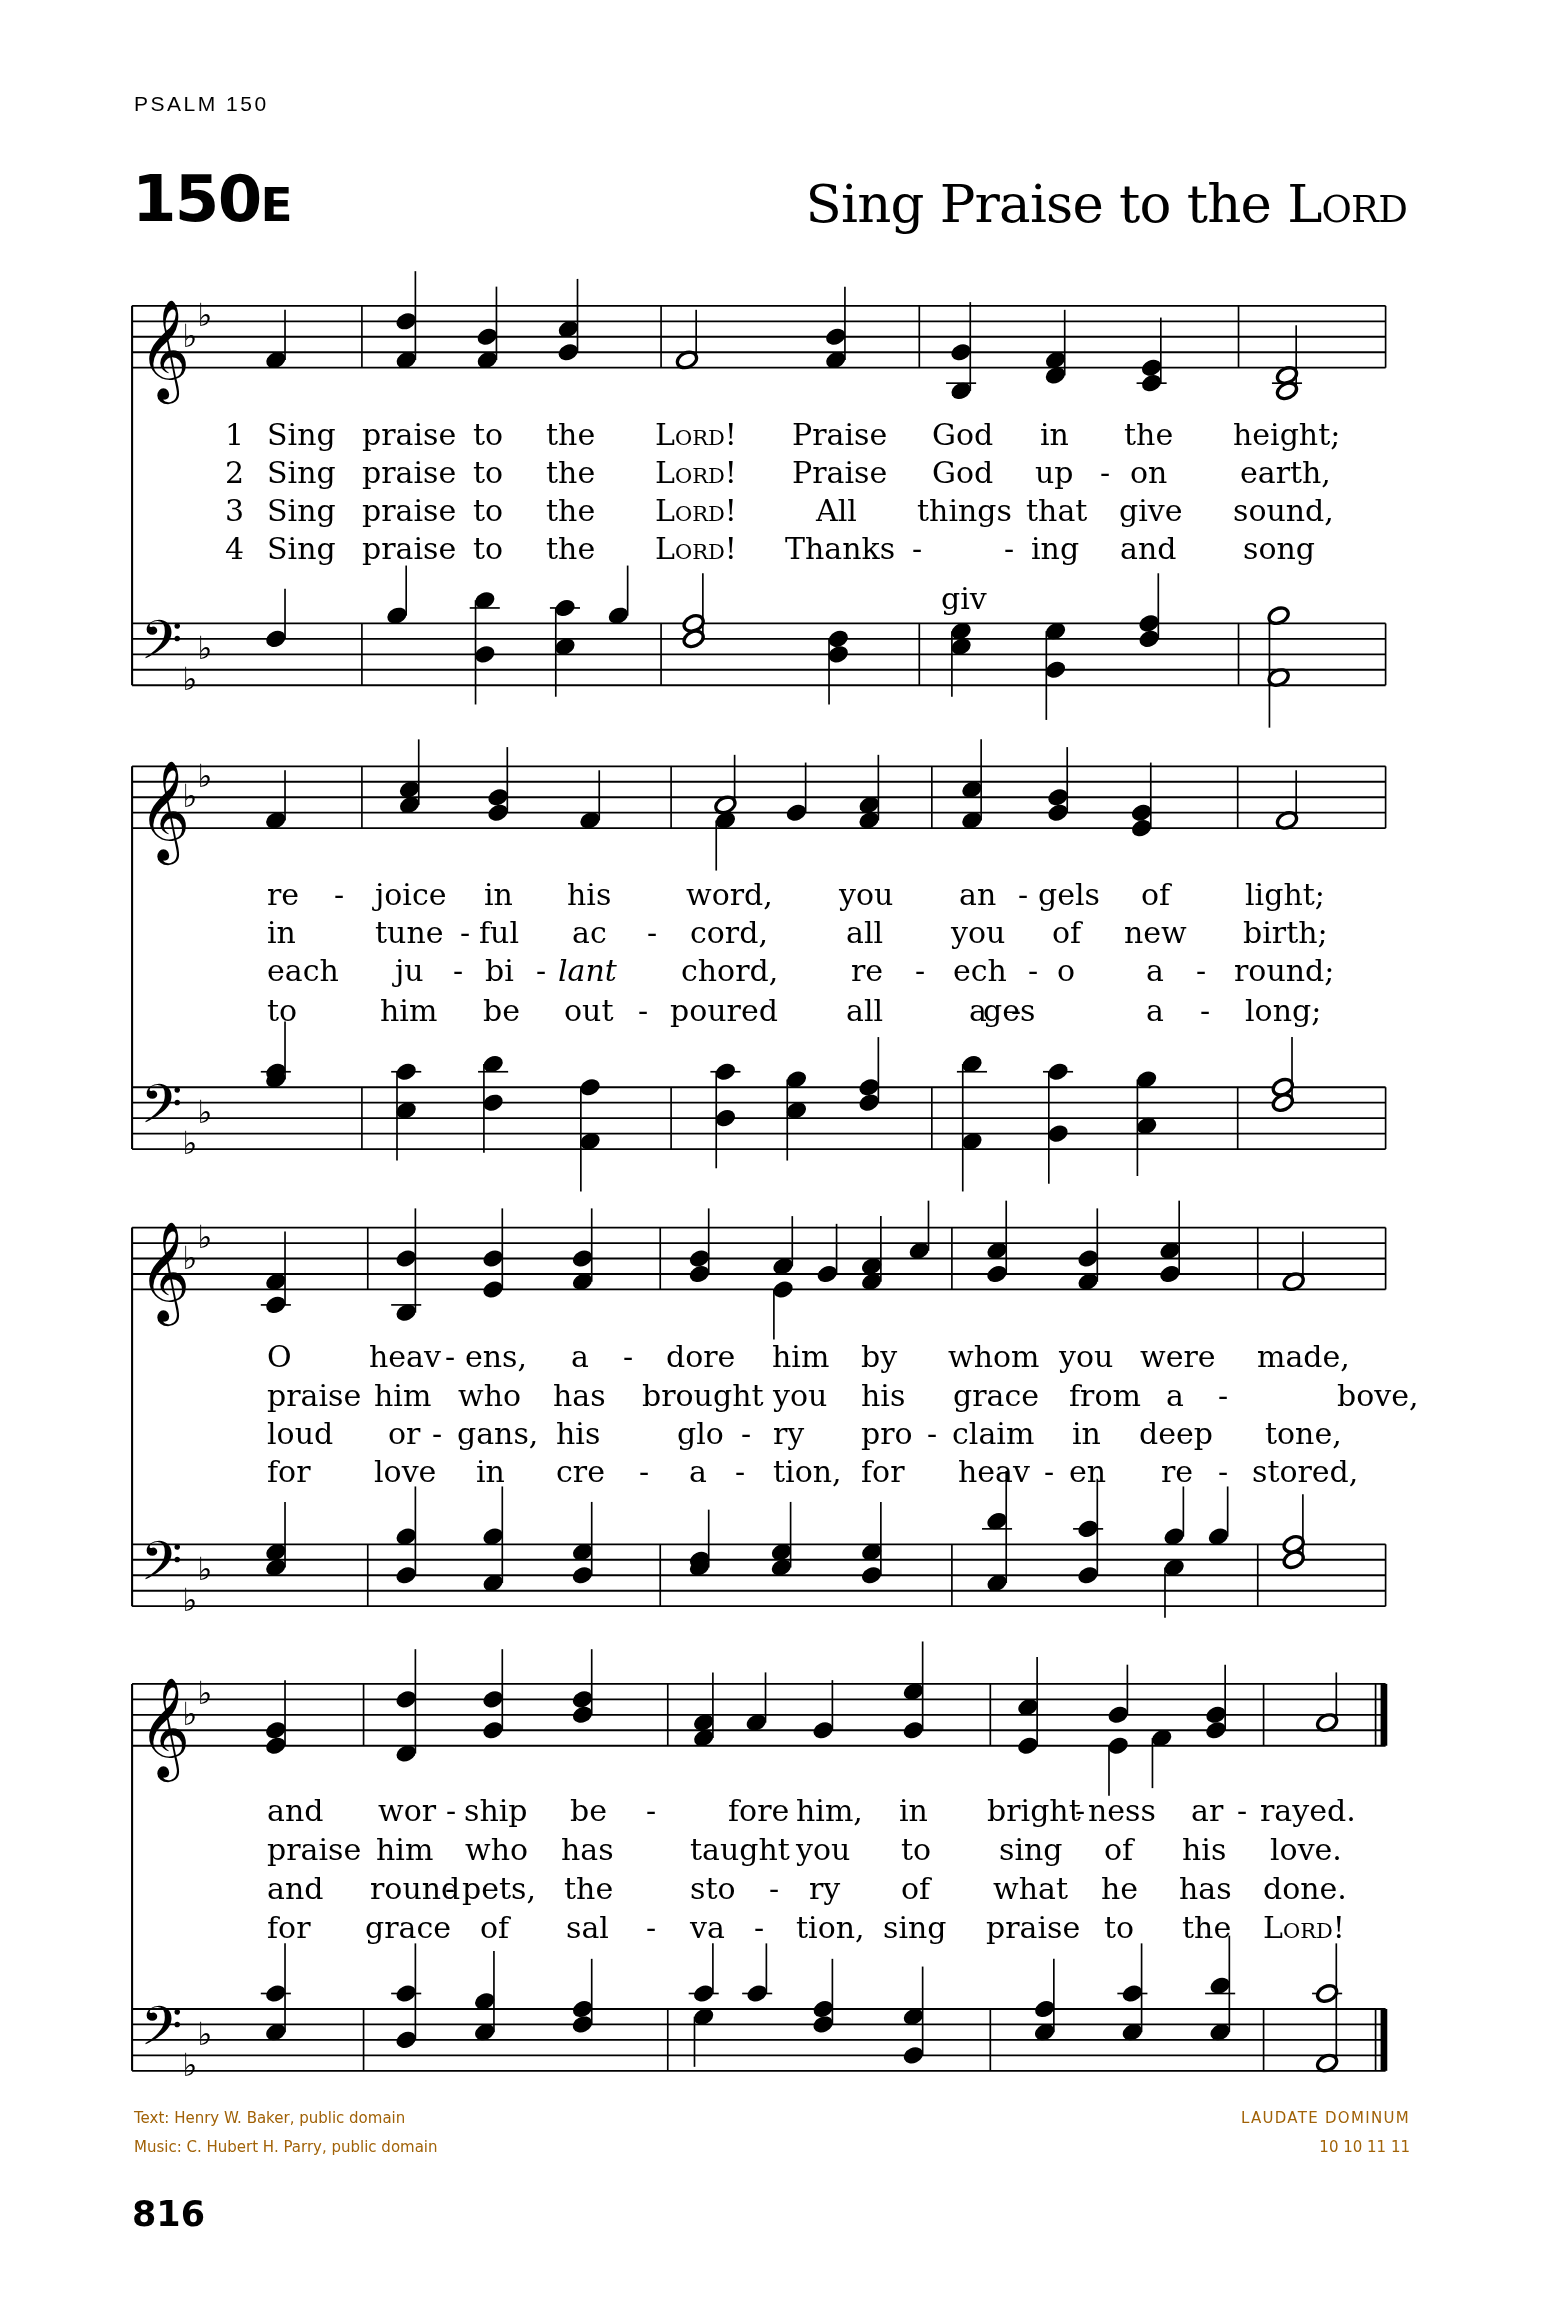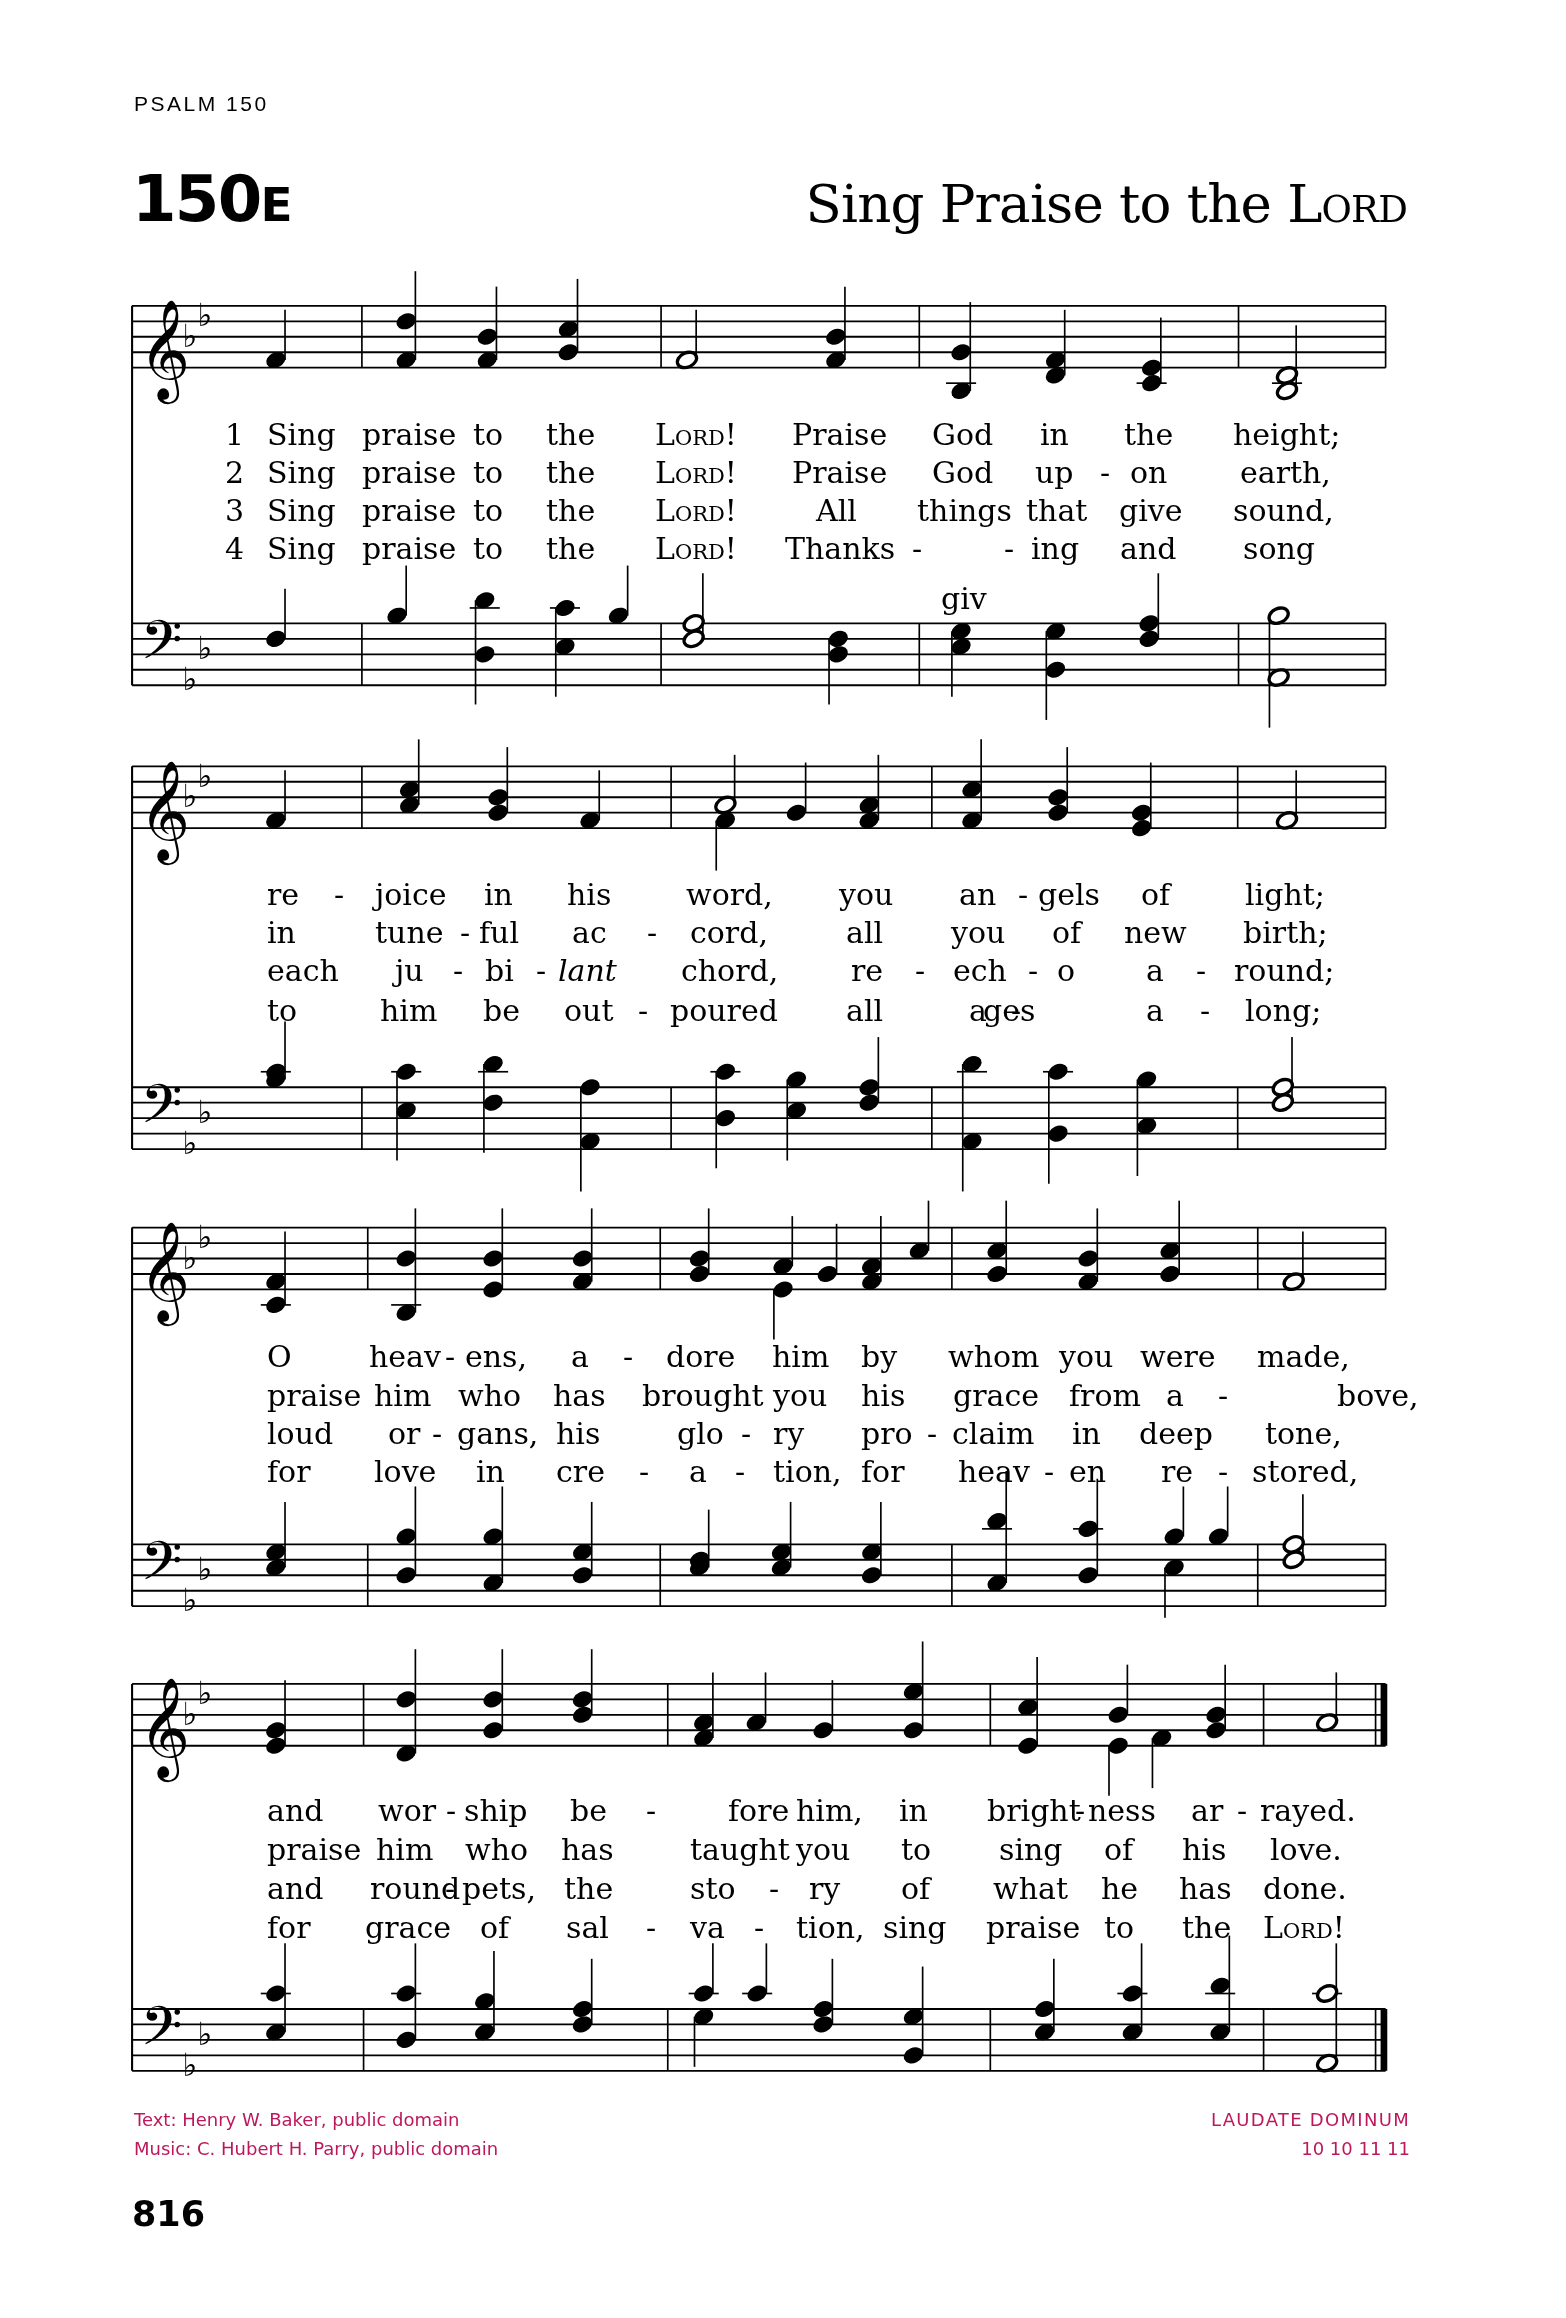--- a/index.html
+++ b/index.html
@@ -5,21 +5,21 @@
   html, body { margin:0; padding:0; background:#ffffff; }
   body { width:1567px; height:2319px; position:relative; overflow:hidden; color:#000; }
   .abs { position:absolute; }
   .section-label { left:134px; top:92px; font-family:Liberation Sans, sans-serif; font-size:21px; letter-spacing:2.5px; color:#000; }
   .hymn-number { left:132px; top:167px; font-family:"DejaVu Sans", sans-serif; font-weight:bold; font-size:64px; letter-spacing:-1.7px; line-height:1; }
   .hymn-number .suffix { font-size:47px; }
   .hymn-title { right:160px; top:177px; font-family:"DejaVu Serif", serif; font-size:53px; line-height:1; letter-spacing:-0.8px; }
   .smallcaps { font-variant:small-caps; }
   #score { left:0; top:0; }
   .lyric { position:absolute; font-family:"DejaVu Serif", serif; font-size:30px; line-height:1; white-space:nowrap; transform:translateY(-80%); }
-  .footer { font-family:"DejaVu Sans", sans-serif; font-size:18px; color:#be185d; line-height:1; }
+  .footer { font-family:"DejaVu Sans", sans-serif; font-size:15px; color:#a16207; line-height:1; }
   .credit-text { left:134px; top:2111px; }
   .credit-music { left:134px; top:2140px; }
   .tune-name { right:157px; top:2111px; text-align:right; letter-spacing:1.3px; }
   .meter { right:157px; top:2140px; text-align:right; }
   .page-number { left:132px; top:2197px; font-family:"DejaVu Sans", sans-serif; font-weight:bold; font-size:35px; line-height:1; }
 </style>
 </head>
 <body>
 
 <div class="abs section-label">PSALM 150</div>

